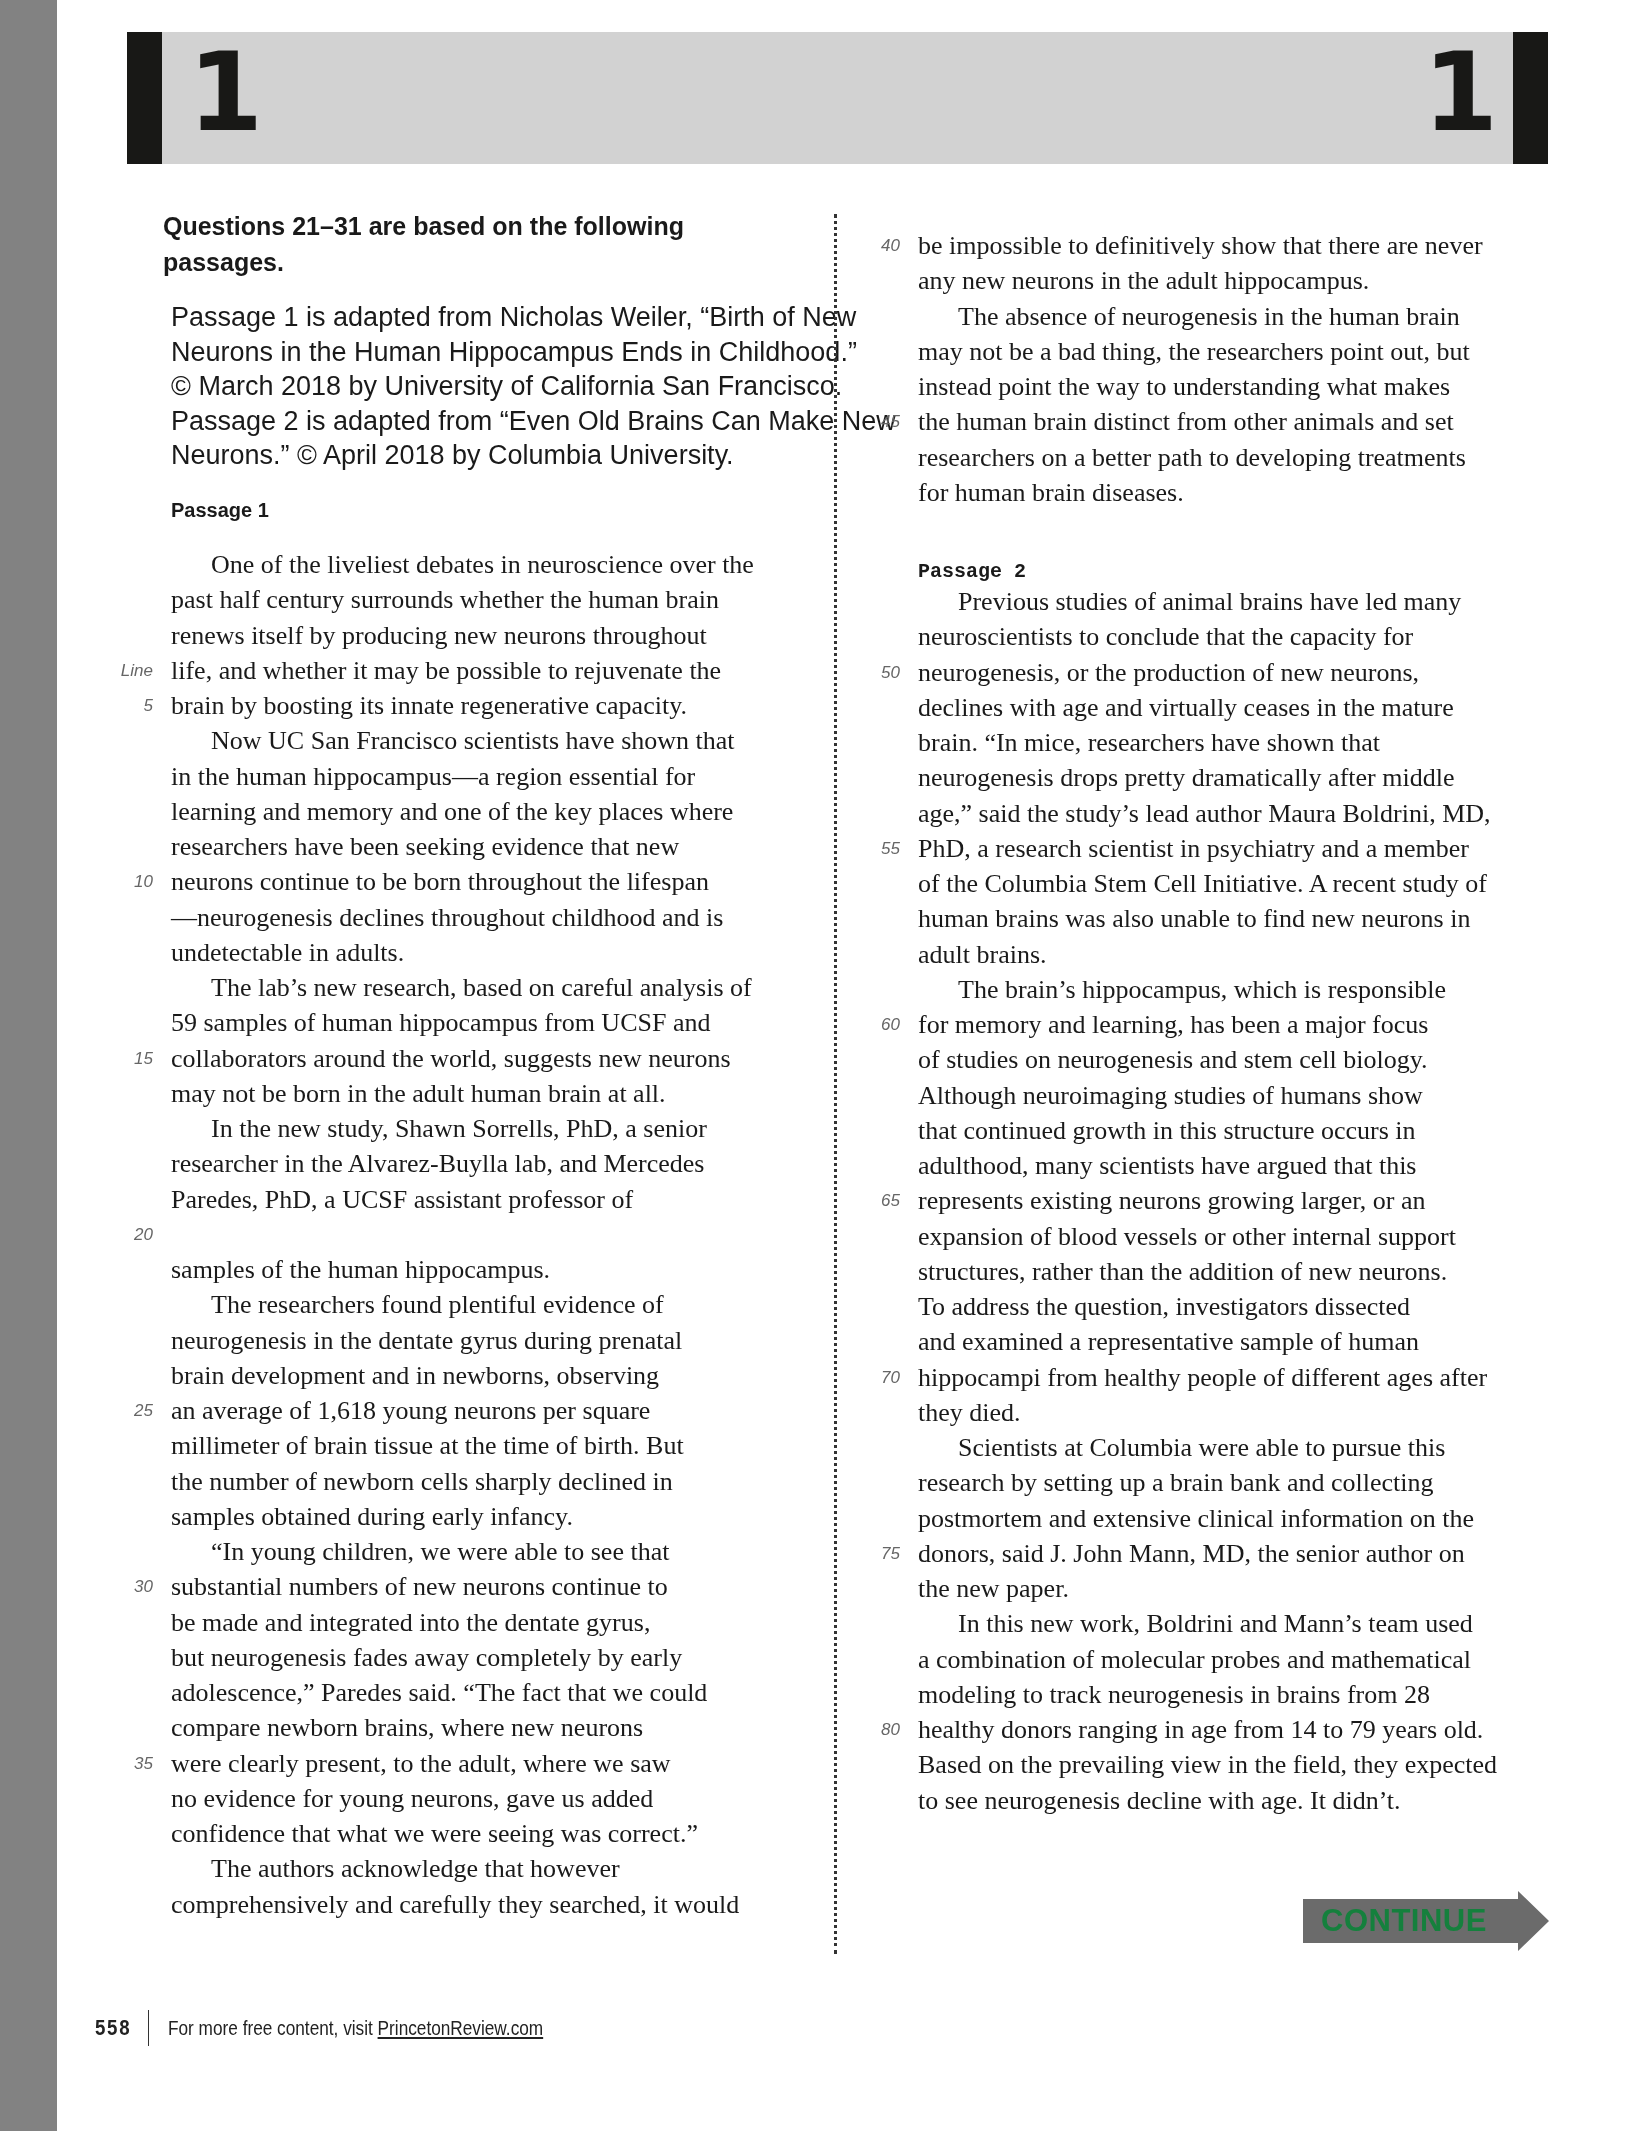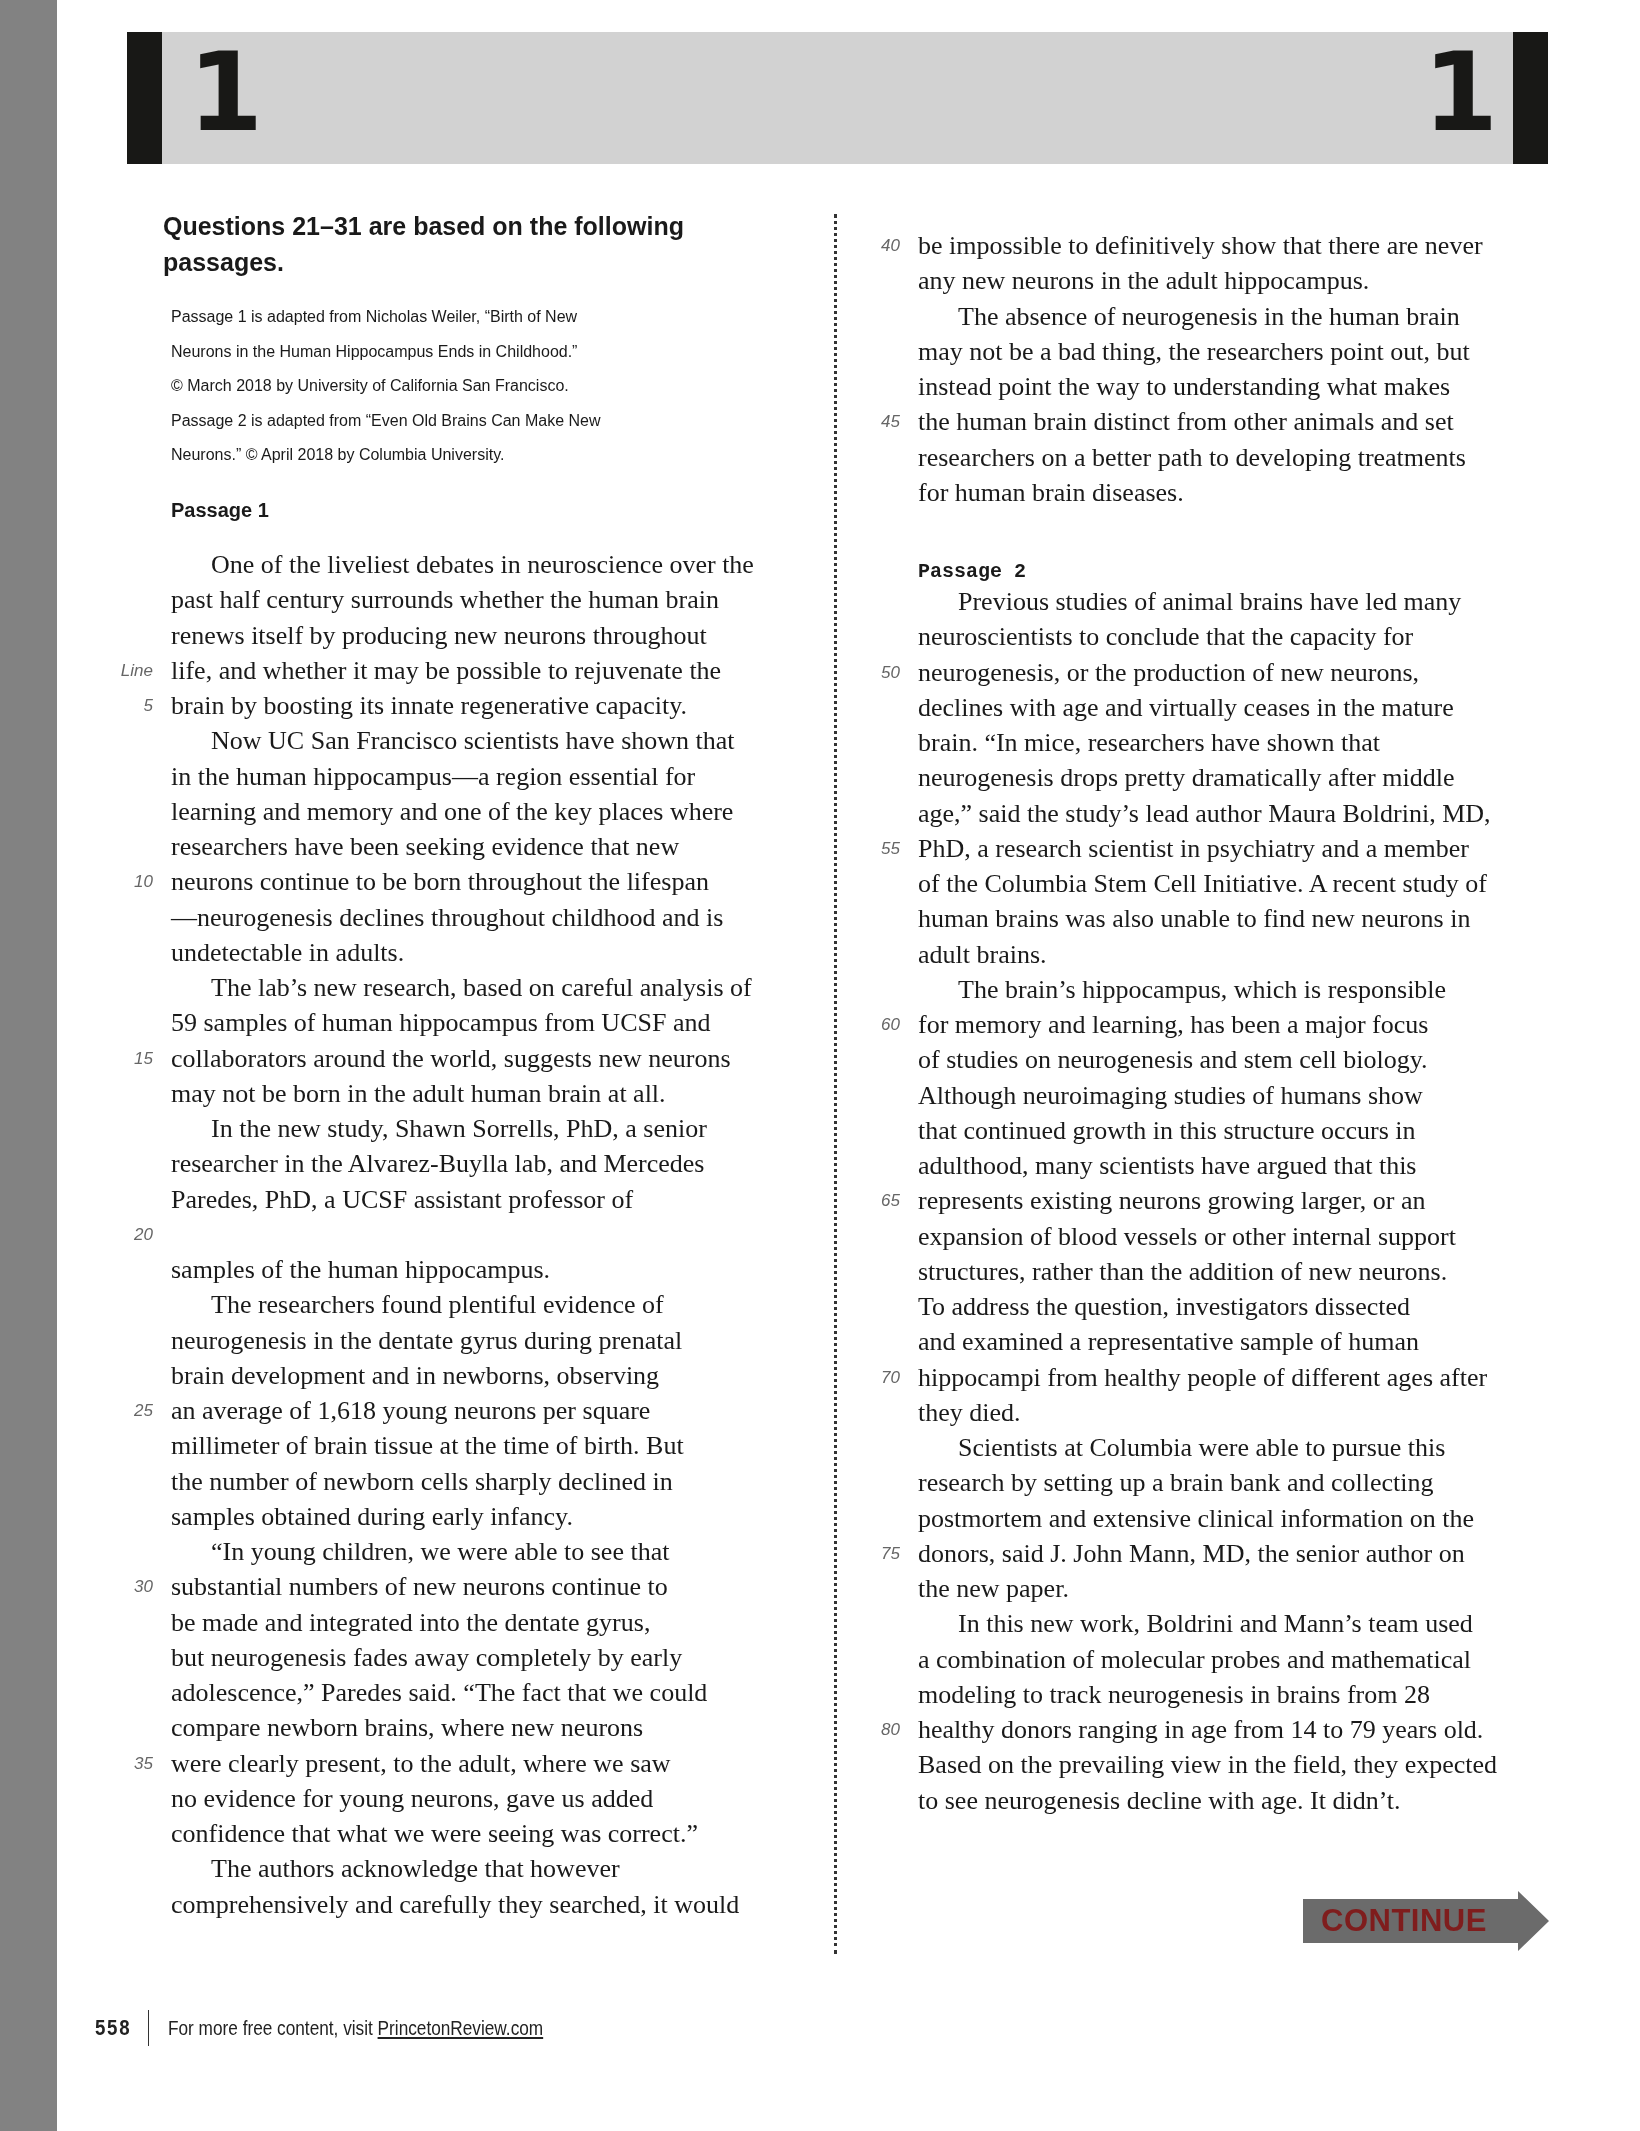--- a/index.html
+++ b/index.html
@@ -21,21 +21,21 @@
   .section-num.right { left: 1423px; }
 
   .intro-title {
     position: absolute; left: 163px; top: 208px; width: 600px;
     font-family: "Liberation Sans", "DejaVu Sans", sans-serif; font-weight: bold;
     font-size: 25px; line-height: 36px; color: #1a1a1a;
   }
   .credit {
     position: absolute; left: 171px; top: 300px; width: 640px;
     font-family: "Liberation Sans", "DejaVu Sans", sans-serif;
-    font-size: 16px; line-height: 34.5px; color: #1a1a1a;
+    font-size: 27px; line-height: 34.5px; color: #1a1a1a;
   }
   .credit div { white-space: nowrap; }
 
   .passage-heading {
     position: absolute; font-family: "Liberation Sans", "DejaVu Sans", sans-serif;
     font-weight: bold; font-size: 20px; line-height: 30px; color: #1a1a1a;
   }
   .col { position: absolute; width: 640px; margin-top: 20px; }
   .line {
     position: relative; height: 35.25px; line-height: 35.25px;
@@ -52,21 +52,21 @@
     border-left: 3px dotted #333333;
   }
   .continue {
     position: absolute; left: 1303px; top: 1891px; width: 246px; height: 60px;
     cursor: pointer;
   }
   .continue svg { position: absolute; left: 0; top: 0; }
   .continue-label {
     position: absolute; left: 18px; top: 8px; height: 44px; line-height: 44px;
     font-family: "Liberation Sans", "DejaVu Sans", sans-serif; font-weight: bold;
-    font-size: 31px; color: #7f1d1d; letter-spacing: 0.5px;
+    font-size: 31px; color: #15803d; letter-spacing: 0.5px;
   }
   .footer {
     position: absolute; left: 95px; top: 2010px; height: 36px;
     display: flex; align-items: center;
     font-family: "Liberation Sans", "DejaVu Sans", sans-serif; color: #222222;
   }
   .page-num { font-weight: bold; font-size: 22px; letter-spacing: 2px; transform: scaleX(0.85); transform-origin: left; }
   .footer-sep { width: 1px; height: 36px; background: #333333; margin-left: 10px; margin-right: 19px; }
   .footer-text { font-size: 21px; transform: scaleX(0.82); transform-origin: left; white-space: nowrap; }
   .footer-link { text-decoration: underline; color: #222222; }

